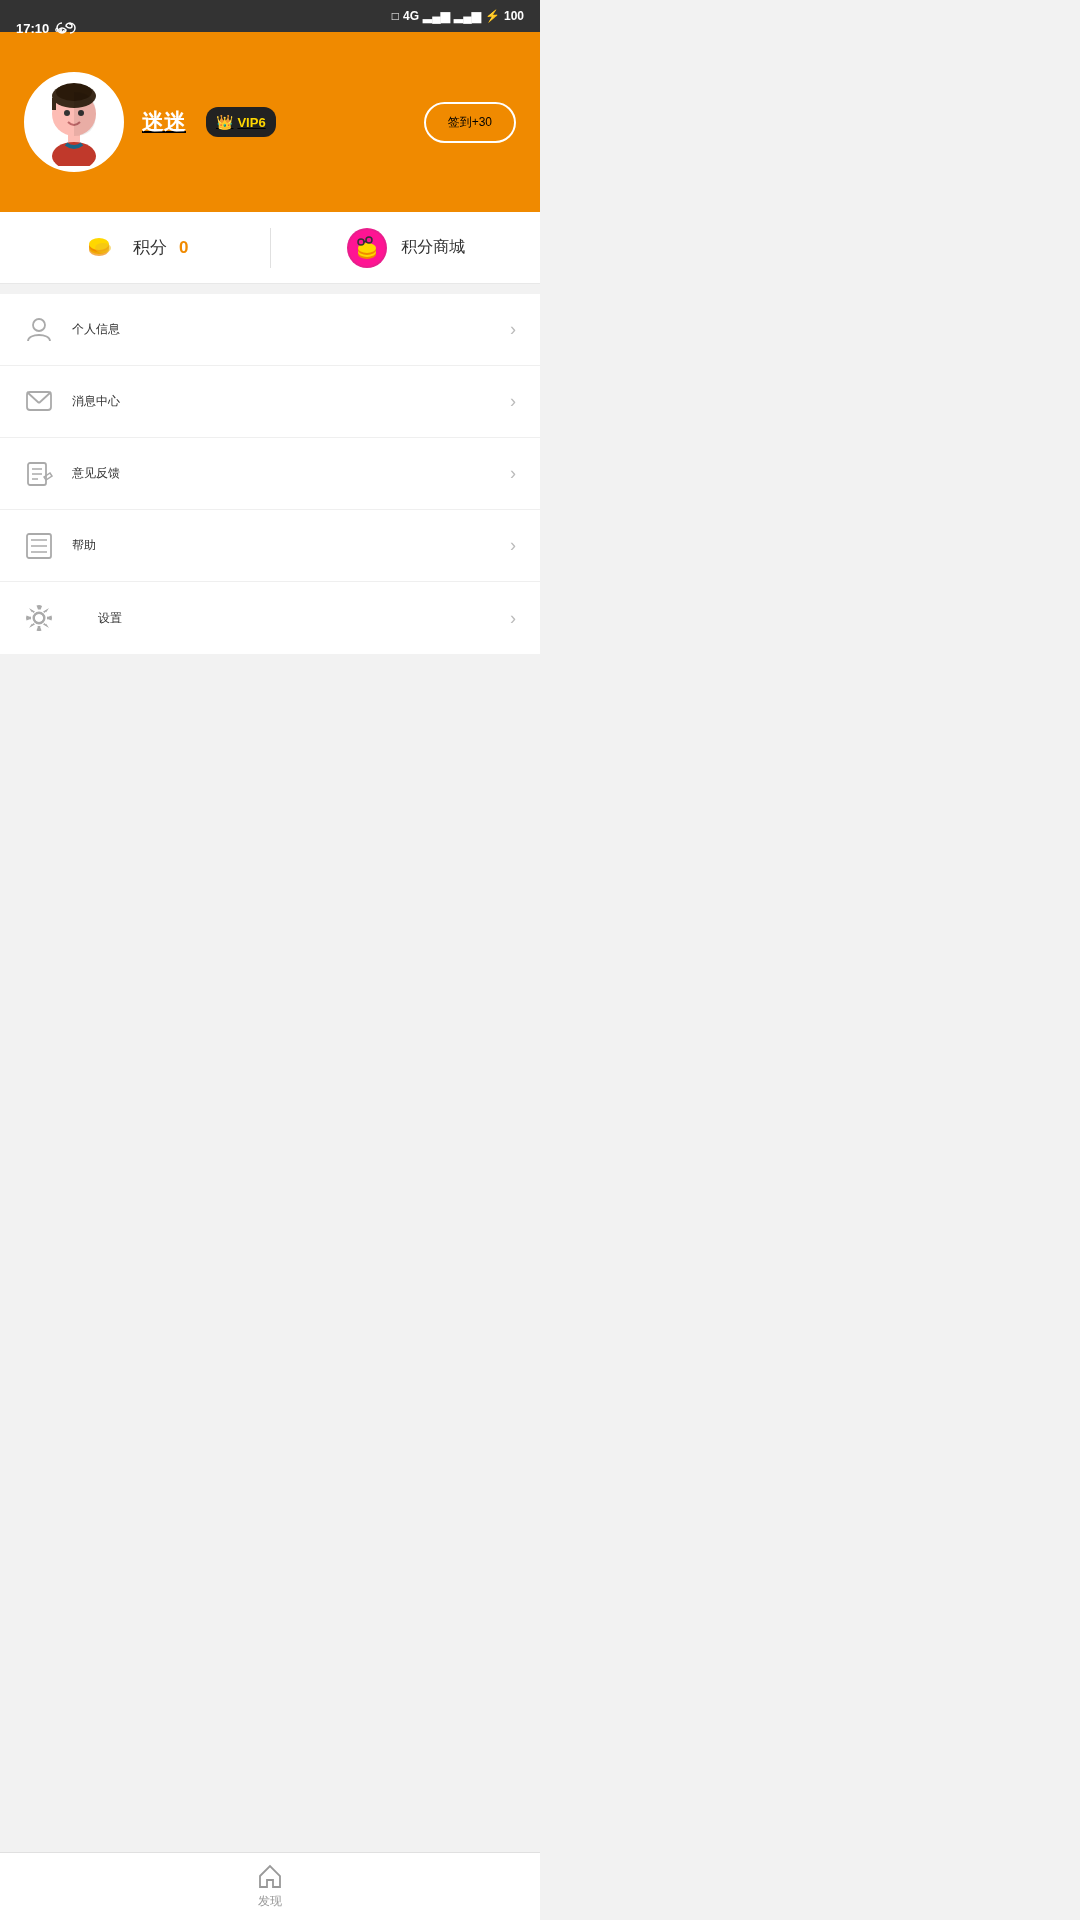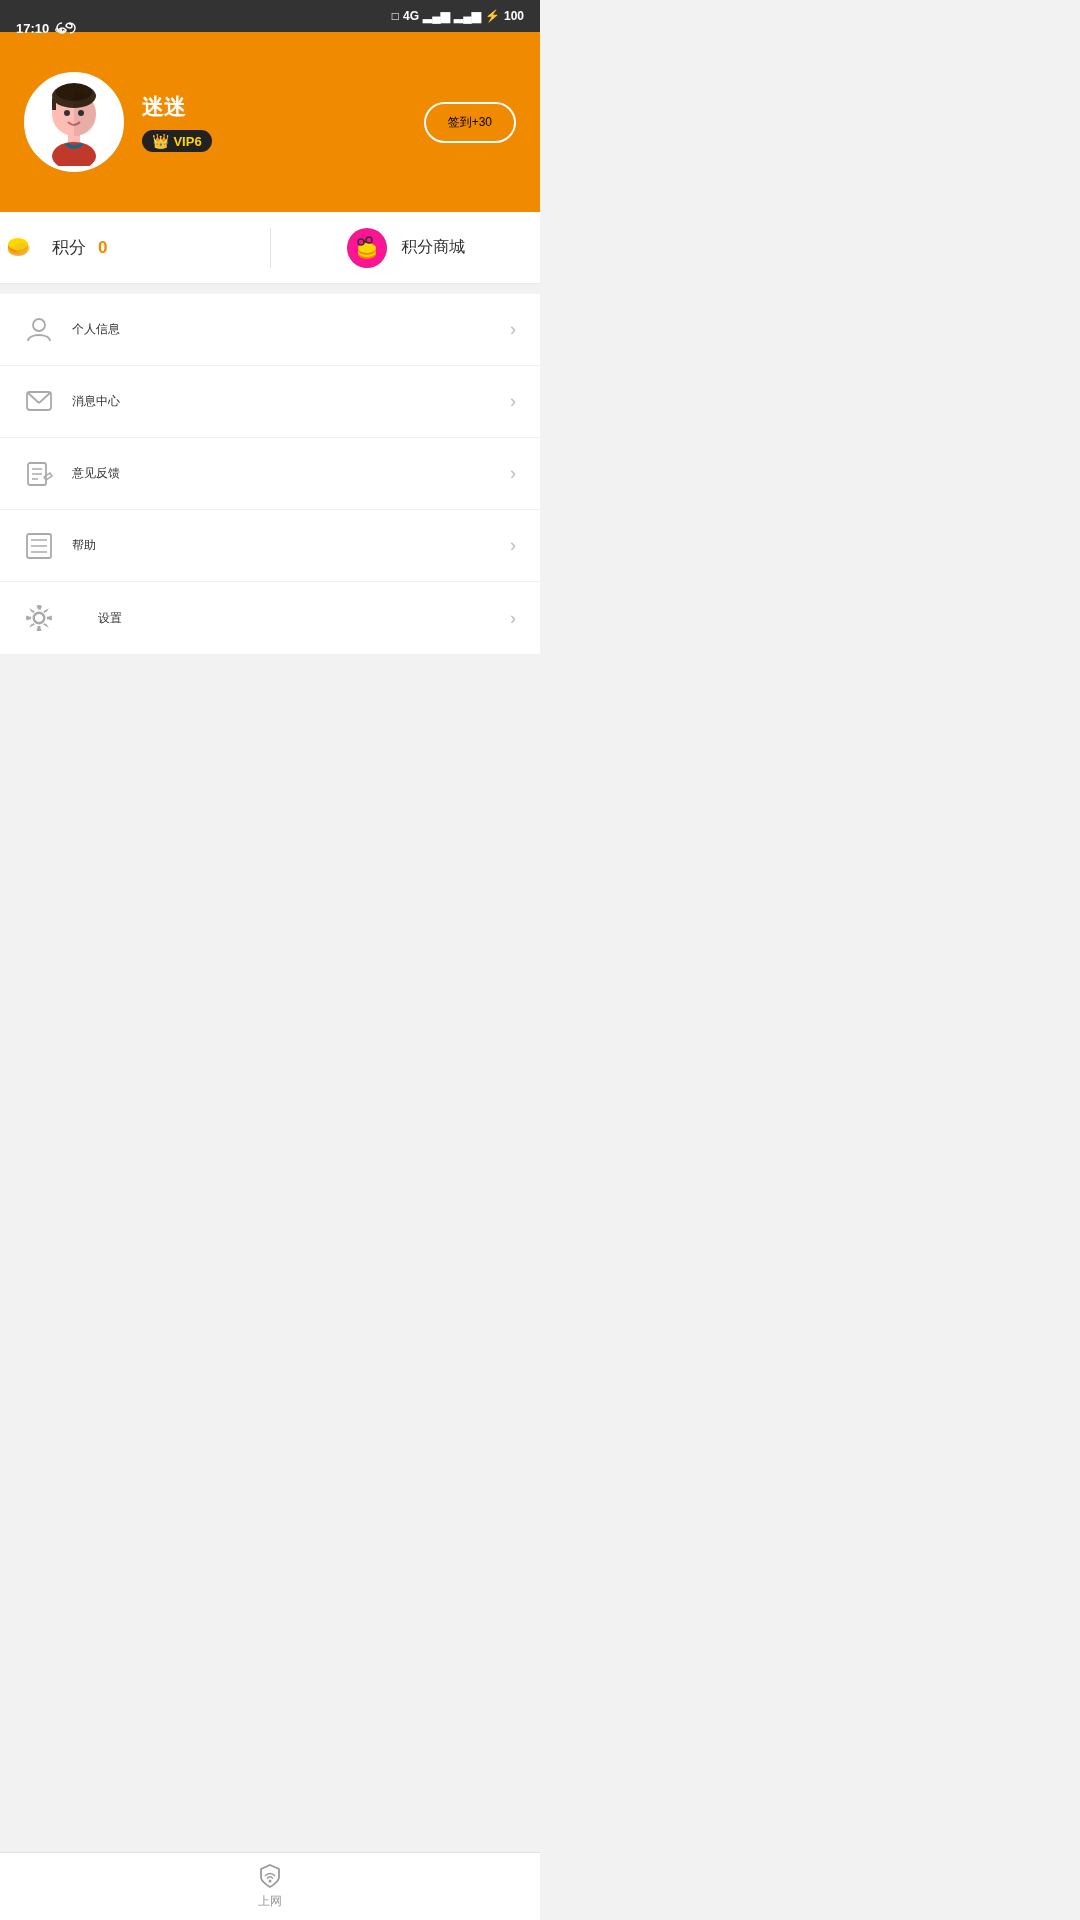--- a/index.html
+++ b/index.html
@@ -53,22 +53,23 @@
       overflow: hidden;
       border: 3px solid white;
       flex-shrink: 0;
     }
     .avatar-svg {
       width: 88px;
       height: 88px;
     }
     .profile-info {
       display: flex;
-      flex-direction: column;
-      gap: 8px;
+      flex-direction: row;
+      gap: 20px;
+      text-decoration: underline;
     }
     .profile-name {
       font-size: 22px;
       color: white;
       font-weight: 600;
     }
     .vip-badge {
       display: inline-flex;
       align-items: center;
       gap: 4px;
@@ -98,21 +99,21 @@
       background: white;
       display: flex;
       align-items: center;
       height: 72px;
       border-bottom: 1px solid #e8e8e8;
     }
     .points-section {
       flex: 1;
       display: flex;
       align-items: center;
-      justify-content: flex-start;
+      justify-content: center;
       gap: 12px;
       cursor: pointer;
     }
     .points-icon {
       width: 40px;
       height: 40px;
     }
     .points-label {
       font-size: 17px;
       color: #333;
@@ -376,20 +377,17 @@
     <span class="menu-arrow">›</span>
   </div>
 
 </div>
 
 <div class="gray-area"></div>
 
 <div class="bottom-nav">
   <div class="nav-item">
     <svg class="nav-icon" viewBox="0 0 26 26">
-      <path d="M13 2 L22 6 L22 14 C22 19 13 24 13 24 C13 24 4 19 4 14 L4 6 Z" fill="none" stroke="#999" stroke-width="1.8"></path>
-      <path d="M8 13 Q13 8 18 13" fill="none" stroke="#999" stroke-width="1.5"></path>
-      <path d="M10 15.5 Q13 12 16 15.5" fill="none" stroke="#999" stroke-width="1.5"></path>
-      <circle cx="13" cy="18" r="1.5" fill="#999"></circle>
-    </svg>
-    <span class="nav-label">上网</span>
+      <path d="M3 13 L13 3 L23 13 L23 24 L16 24 L16 17 L10 17 L10 24 L3 24 Z" fill="none" stroke="#999" stroke-width="1.8"></path>
+    </svg>
+    <span class="nav-label">发现</span>
   </div>
 </div>
 
 </body></html>

